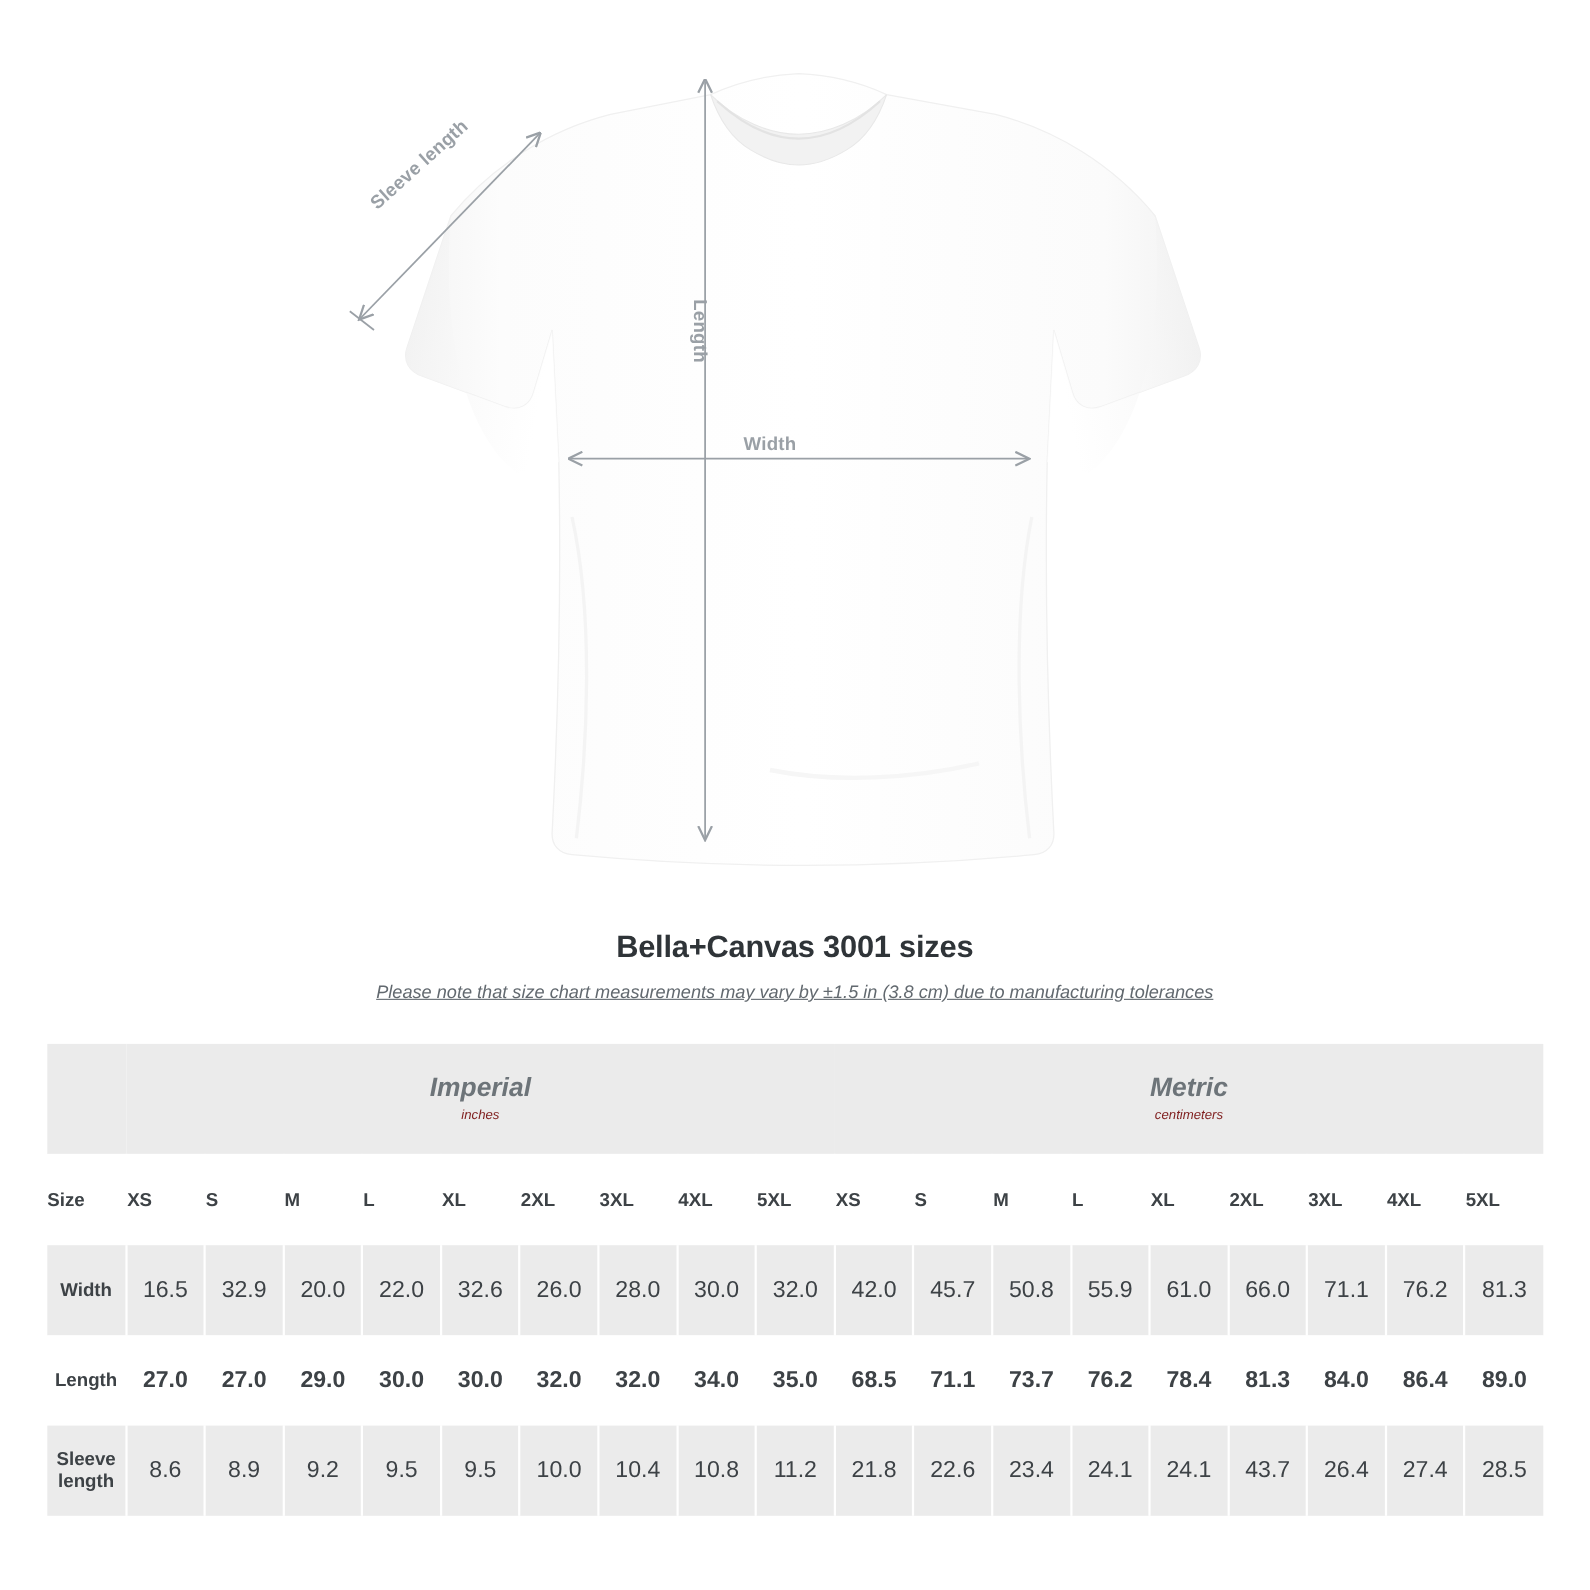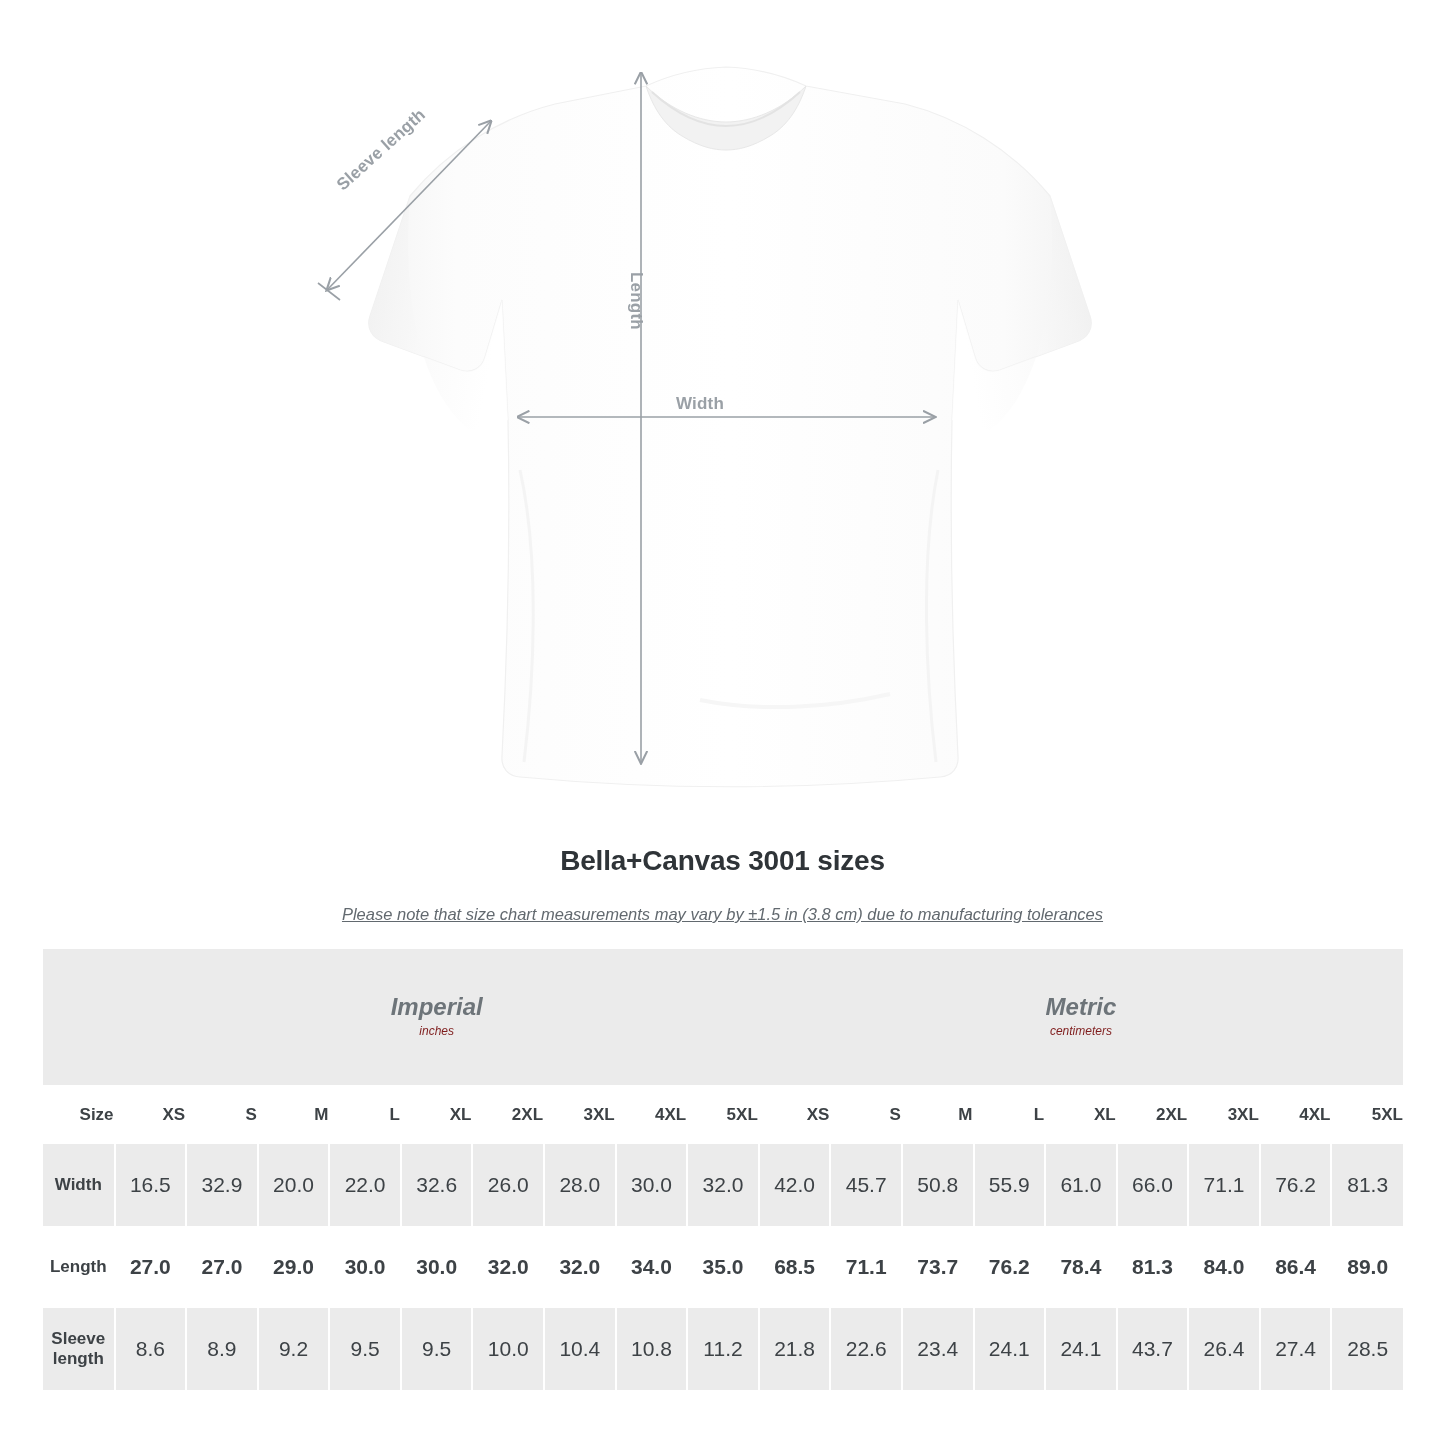--- a/index.html
+++ b/index.html
@@ -69,21 +69,21 @@
     position: absolute;
     left: 0;
     top: 845px;
     width: 1445px;
     text-align: center;
   }
   #chart-title {
     font-size: 28px;
     font-weight: bold;
     color: #2f3438;
-    margin: 0 0 28px 0;
+    margin: 0 0 16px 0;
     letter-spacing: -0.2px;
   }
   #chart-note {
     font-size: 16.5px;
     font-style: italic;
     color: #62696f;
     margin: 0;
     text-decoration: underline;
   }
 
@@ -98,21 +98,21 @@
     border-collapse: collapse;
     width: 1360px;
     table-layout: fixed;
   }
   table.size-table td, table.size-table th {
     border: 0;
     padding: 0;
   }
 
   .unit-header-cell {
-    height: 136px;
+    height: 100px;
     background: #ebebeb;
     text-align: center;
     vertical-align: middle;
   }
   .unit-name {
     font-size: 24px;
     font-style: italic;
     font-weight: bold;
     color: #6d7479;
     line-height: 1.25;
@@ -121,23 +121,23 @@
     font-size: 12px;
     font-style: italic;
     color: #7f1d1d;
     line-height: 1.6;
   }
   .corner-cell {
     background: #ebebeb;
   }
 
   tr.head-row td {
-    height: 59px;
+    height: 83px;
     background: #ffffff;
-    text-align: right;
+    text-align: left;
     vertical-align: middle;
     font-size: 17px;
     font-weight: bold;
     color: #3d4246;
   }
   tr.head-row td.rowlabel {
     font-size: 17px;
     font-weight: bold;
   }
 

